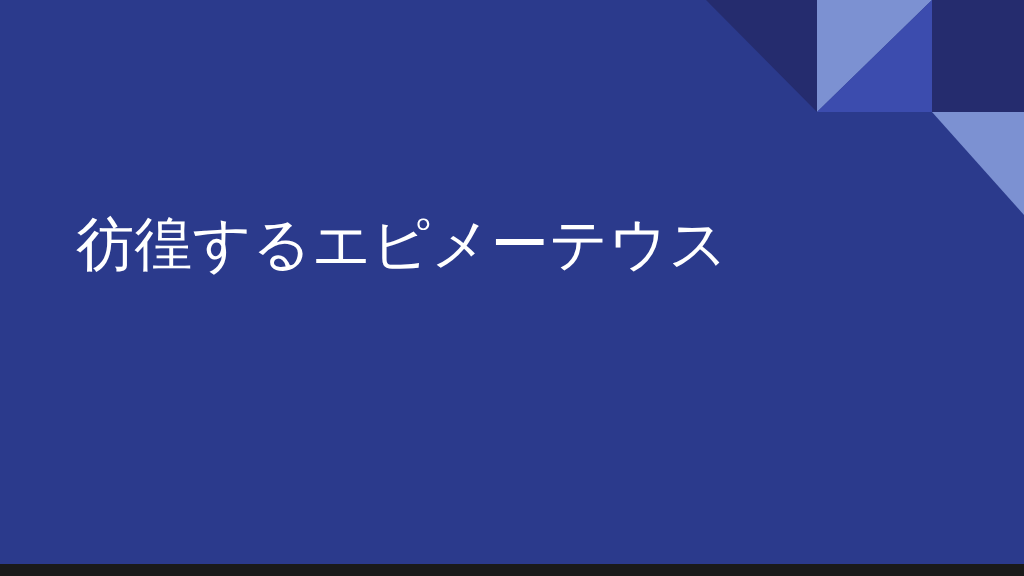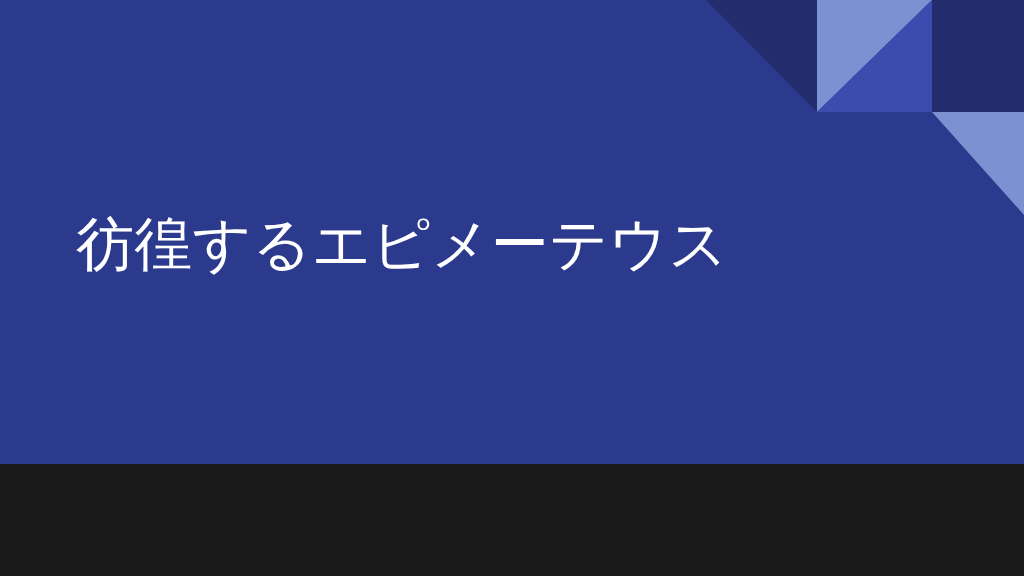--- a/index.html
+++ b/index.html
@@ -3,21 +3,21 @@
 <meta charset="utf-8">
 <style>
   html, body {
     margin: 0;
     padding: 0;
     background: #1a1a1a;
   }
   #slide {
     position: relative;
     width: 1024px;
-    height: 464px;
+    height: 564px;
     overflow: hidden;
     font-family: "DejaVu Sans", "Liberation Sans", sans-serif;
     background: #2b3a8c;
     text-align: center;
   }
   #slide-background {
     position: absolute;
     inset: 0;
     background: #2b3a8c;
   }

